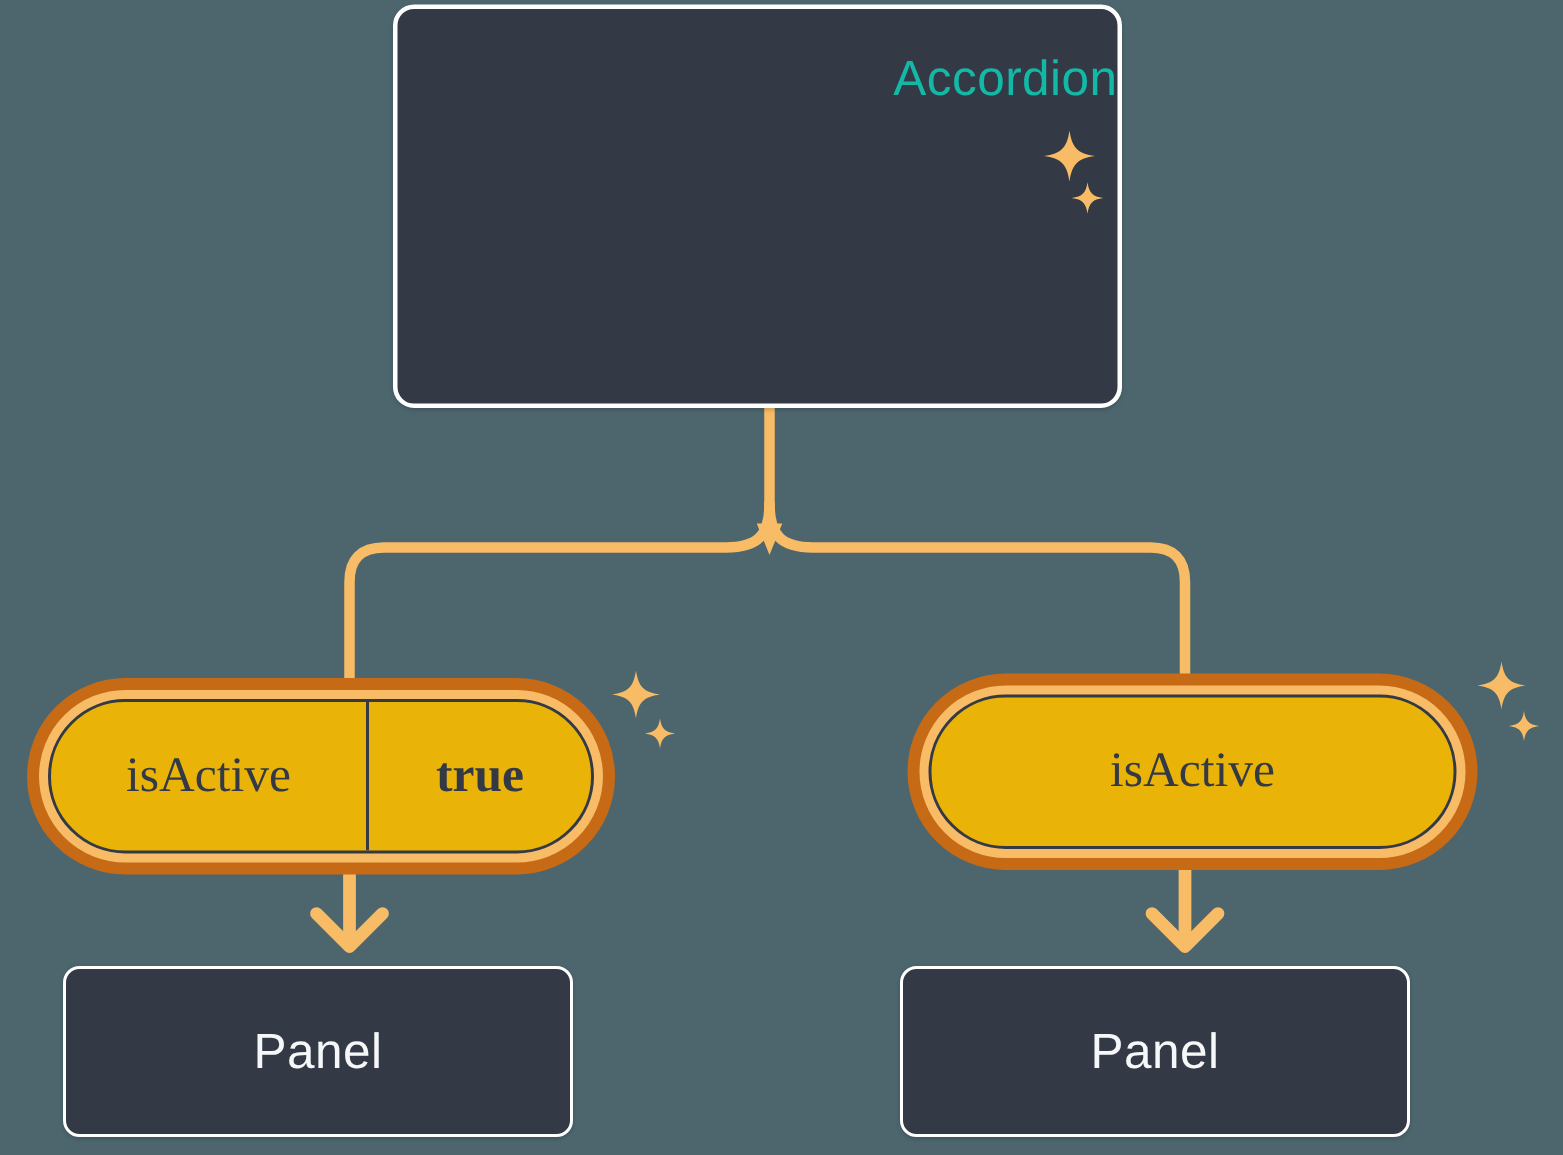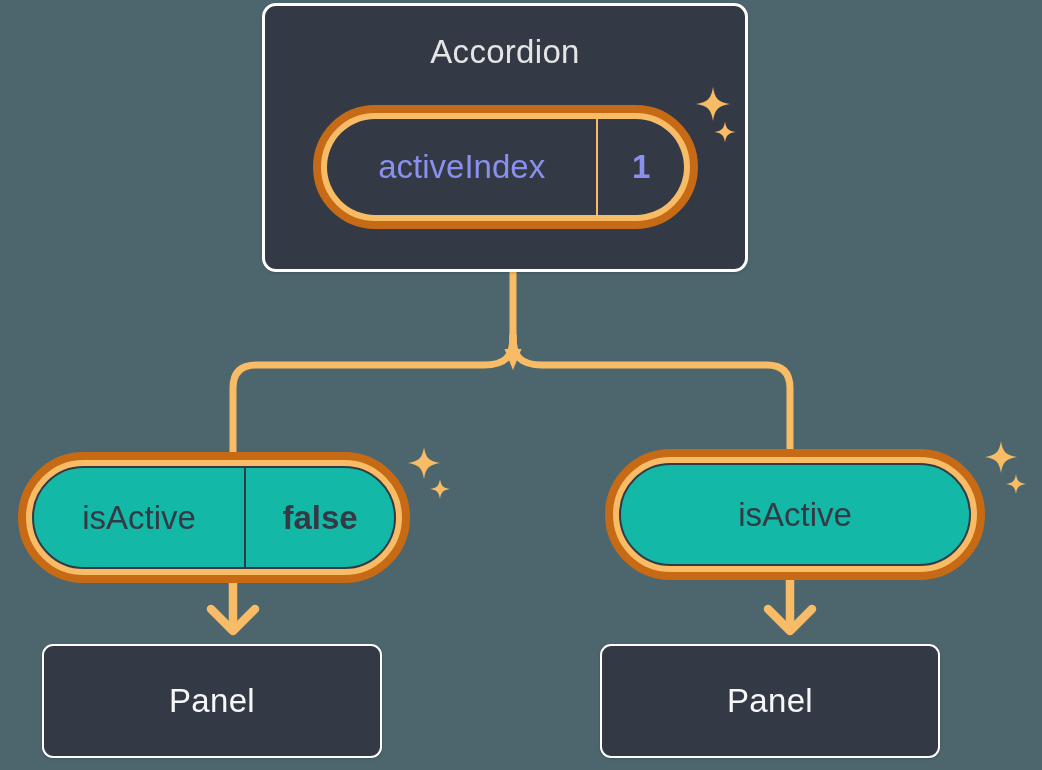--- a/index.html
+++ b/index.html
@@ -31,24 +31,24 @@
   }
 
   .accordion-box {
     left: 262px; top: 3px;
     width: 486px; height: 269px;
     border-radius: 14px;
     border-width: 3px;
   }
   .box-title {
     margin-top: 27px;
-    text-align: center;
+    text-align: right;
     font-size: 33px;
     font-weight: 500;
-    color: #e5e5e5;
+    color: #14b8a6;
     letter-spacing: 0.3px;
   }
 
   .panel-box {
     width: 340px; height: 114px;
     border-radius: 11px;
     display: flex;
     align-items: center;
     justify-content: center;
   }
@@ -94,22 +94,23 @@
     flex: 1;
     color: #8A90EE;
     font-weight: 700;
     border-left: 2px solid #F8BC66;
   }
 
   .pill.prop-pill { height: 131px; }
   .pill.prop-pill.left  { left: 18px;  top: 452px; width: 392px; }
   .pill.prop-pill.right { left: 605px; top: 449px; width: 380px; }
   .prop-pill .pill-inner {
-    background: #14b8a6;
+    background: #eab308;
     border: 2.5px solid #333A45;
+    font-family: Liberation Serif, serif;
   }
   .prop-pill .pill-cell.label { flex: 1.42; color: #333A45; font-weight: 500; }
   .prop-pill .pill-cell.value {
     flex: 1;
     color: #333A45;
     font-weight: 700;
     border-left: 2.5px solid #333A45;
   }
 </style>
 </head>
@@ -133,31 +134,25 @@
         <path d="M790 580 L790 626"></path>
         <path d="M768 609 L790 631 L812 609"></path>
       </g>
     </g>
   </svg>
 
   <div class="node accordion-box">
     <div class="box-title">Accordion</div>
   </div>
 
-  <div class="pill state-pill">
-    <div class="pill-inner">
-      <div class="pill-cell label">activeIndex</div>
-      <div class="pill-cell value">1</div>
-    </div>
-  </div>
 
   <div class="pill prop-pill left">
     <div class="pill-inner">
       <div class="pill-cell label">isActive</div>
-      <div class="pill-cell value">false</div>
+      <div class="pill-cell value">true</div>
     </div>
   </div>
 
   <div class="pill prop-pill right">
     <div class="pill-inner">
       <div class="pill-cell label">isActive</div>
     </div>
   </div>
 
   <div class="node panel-box left">

